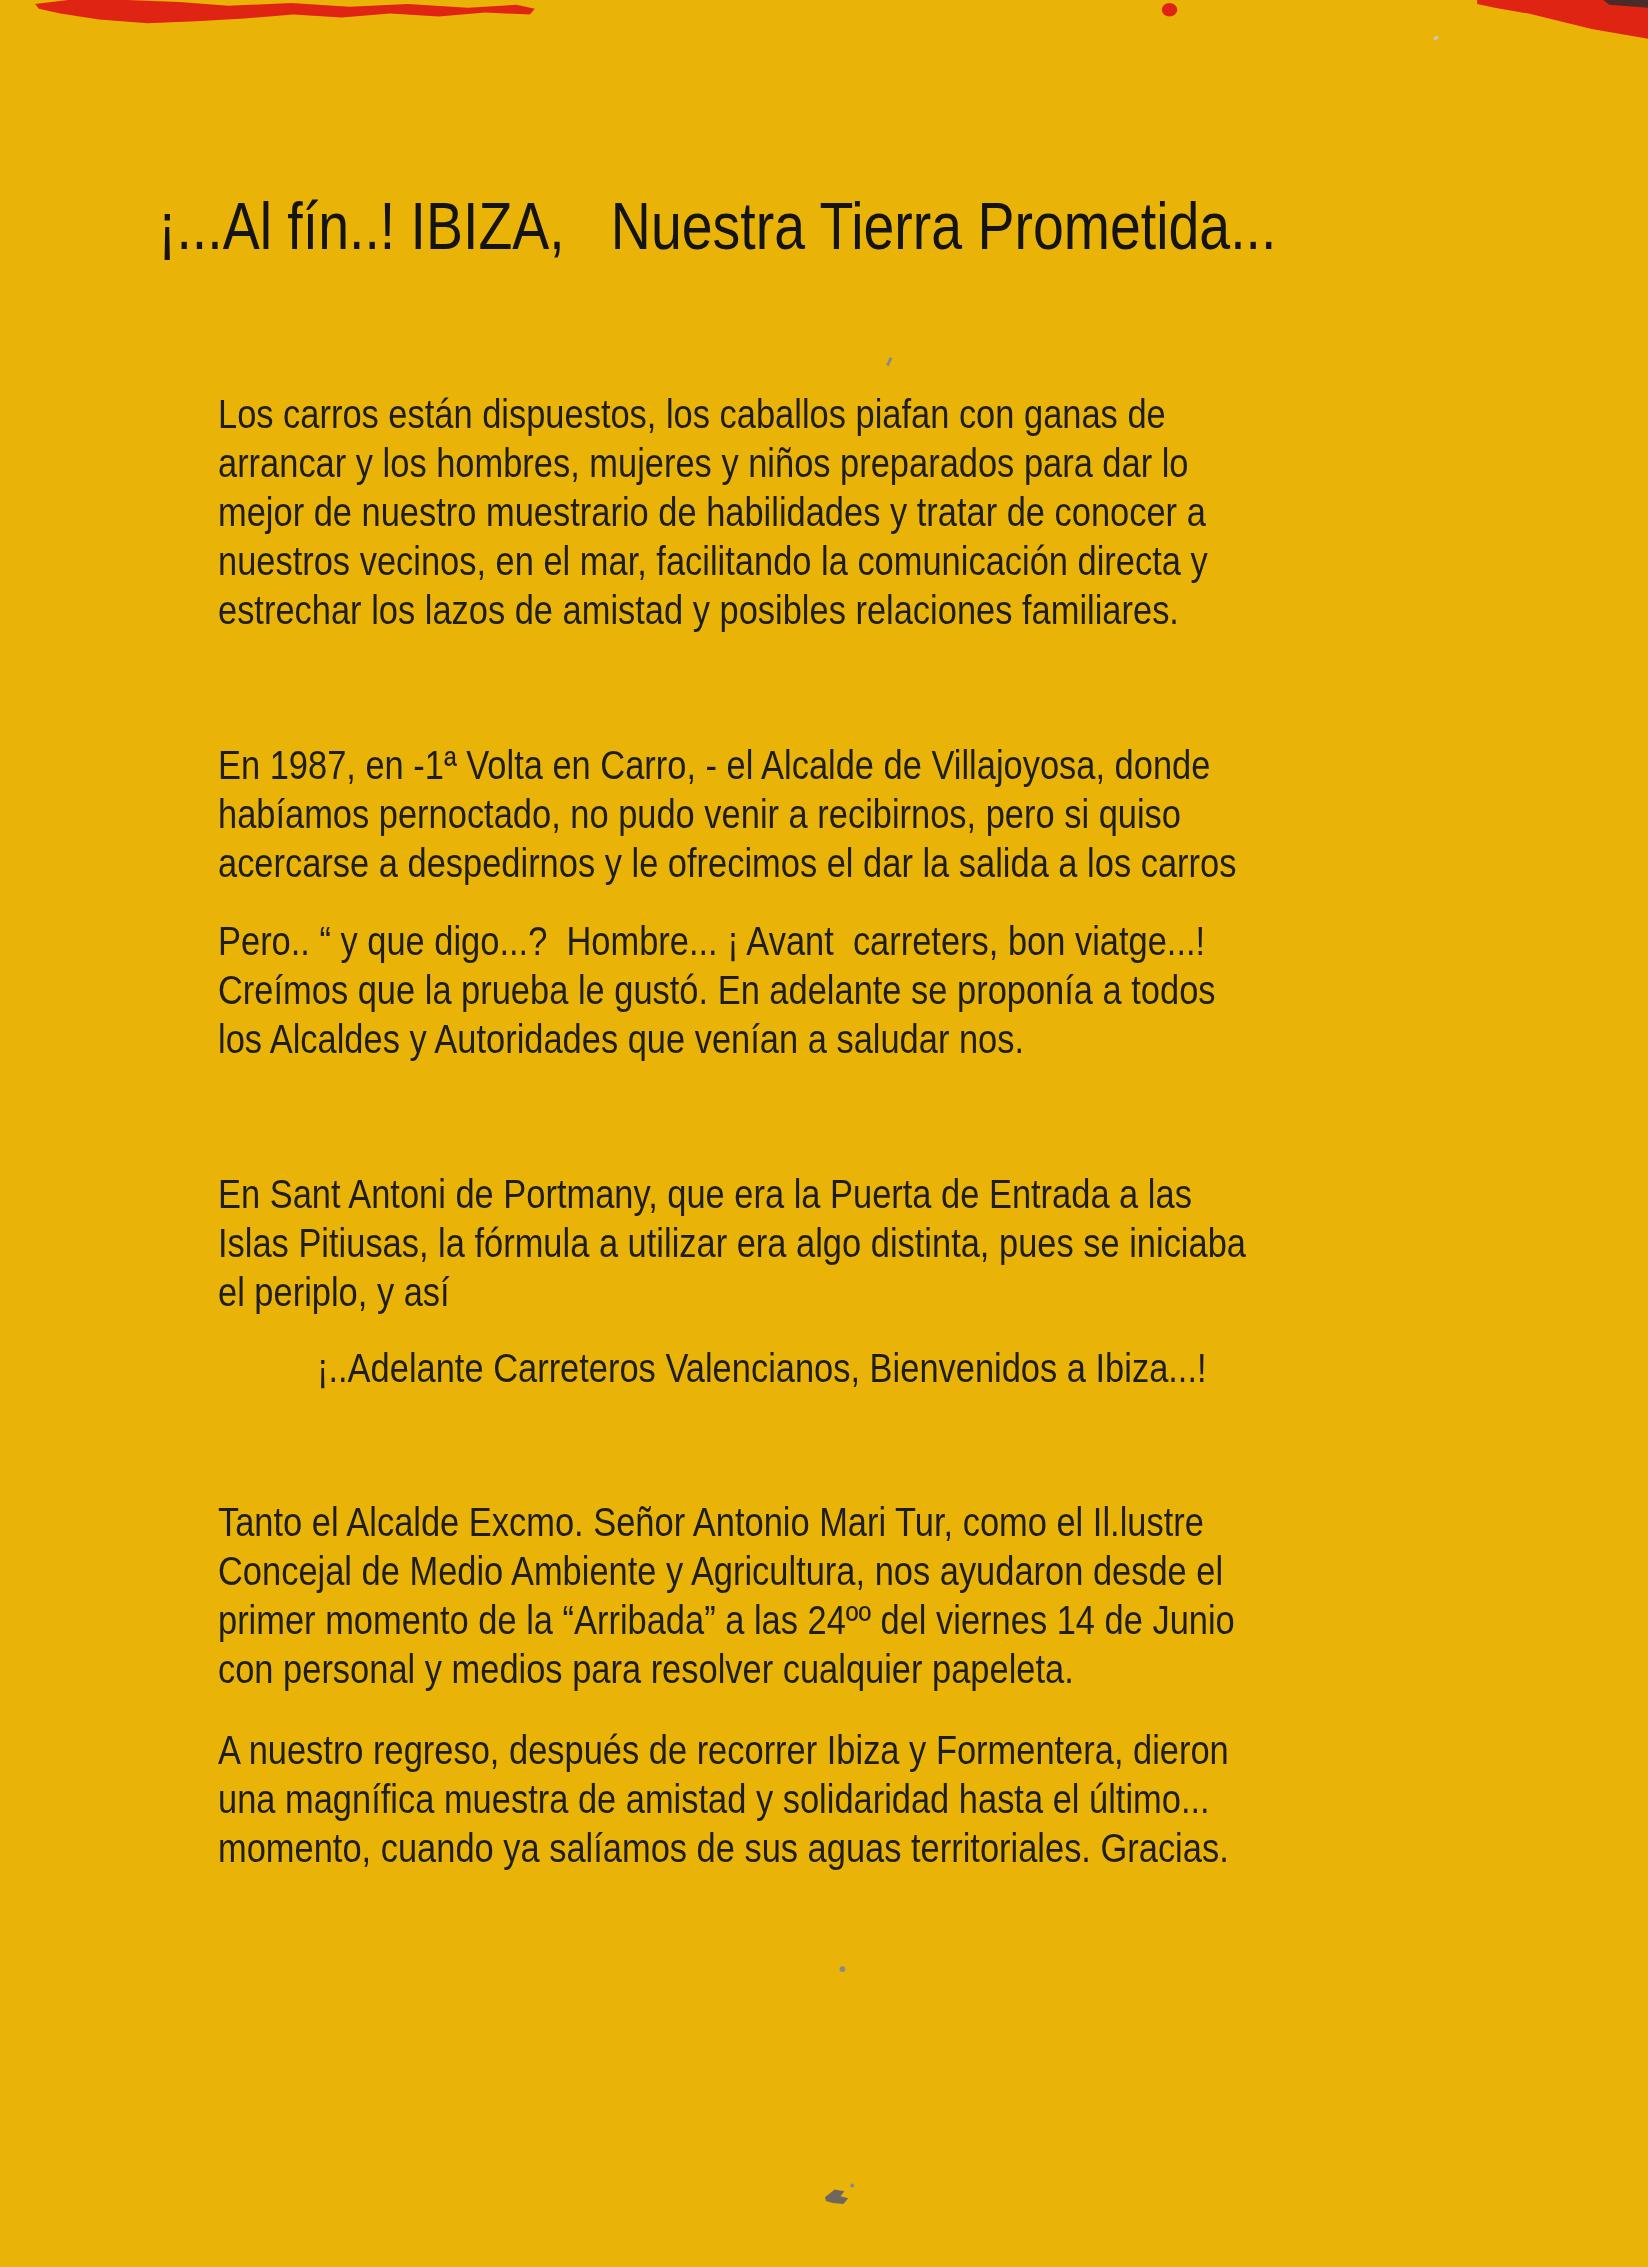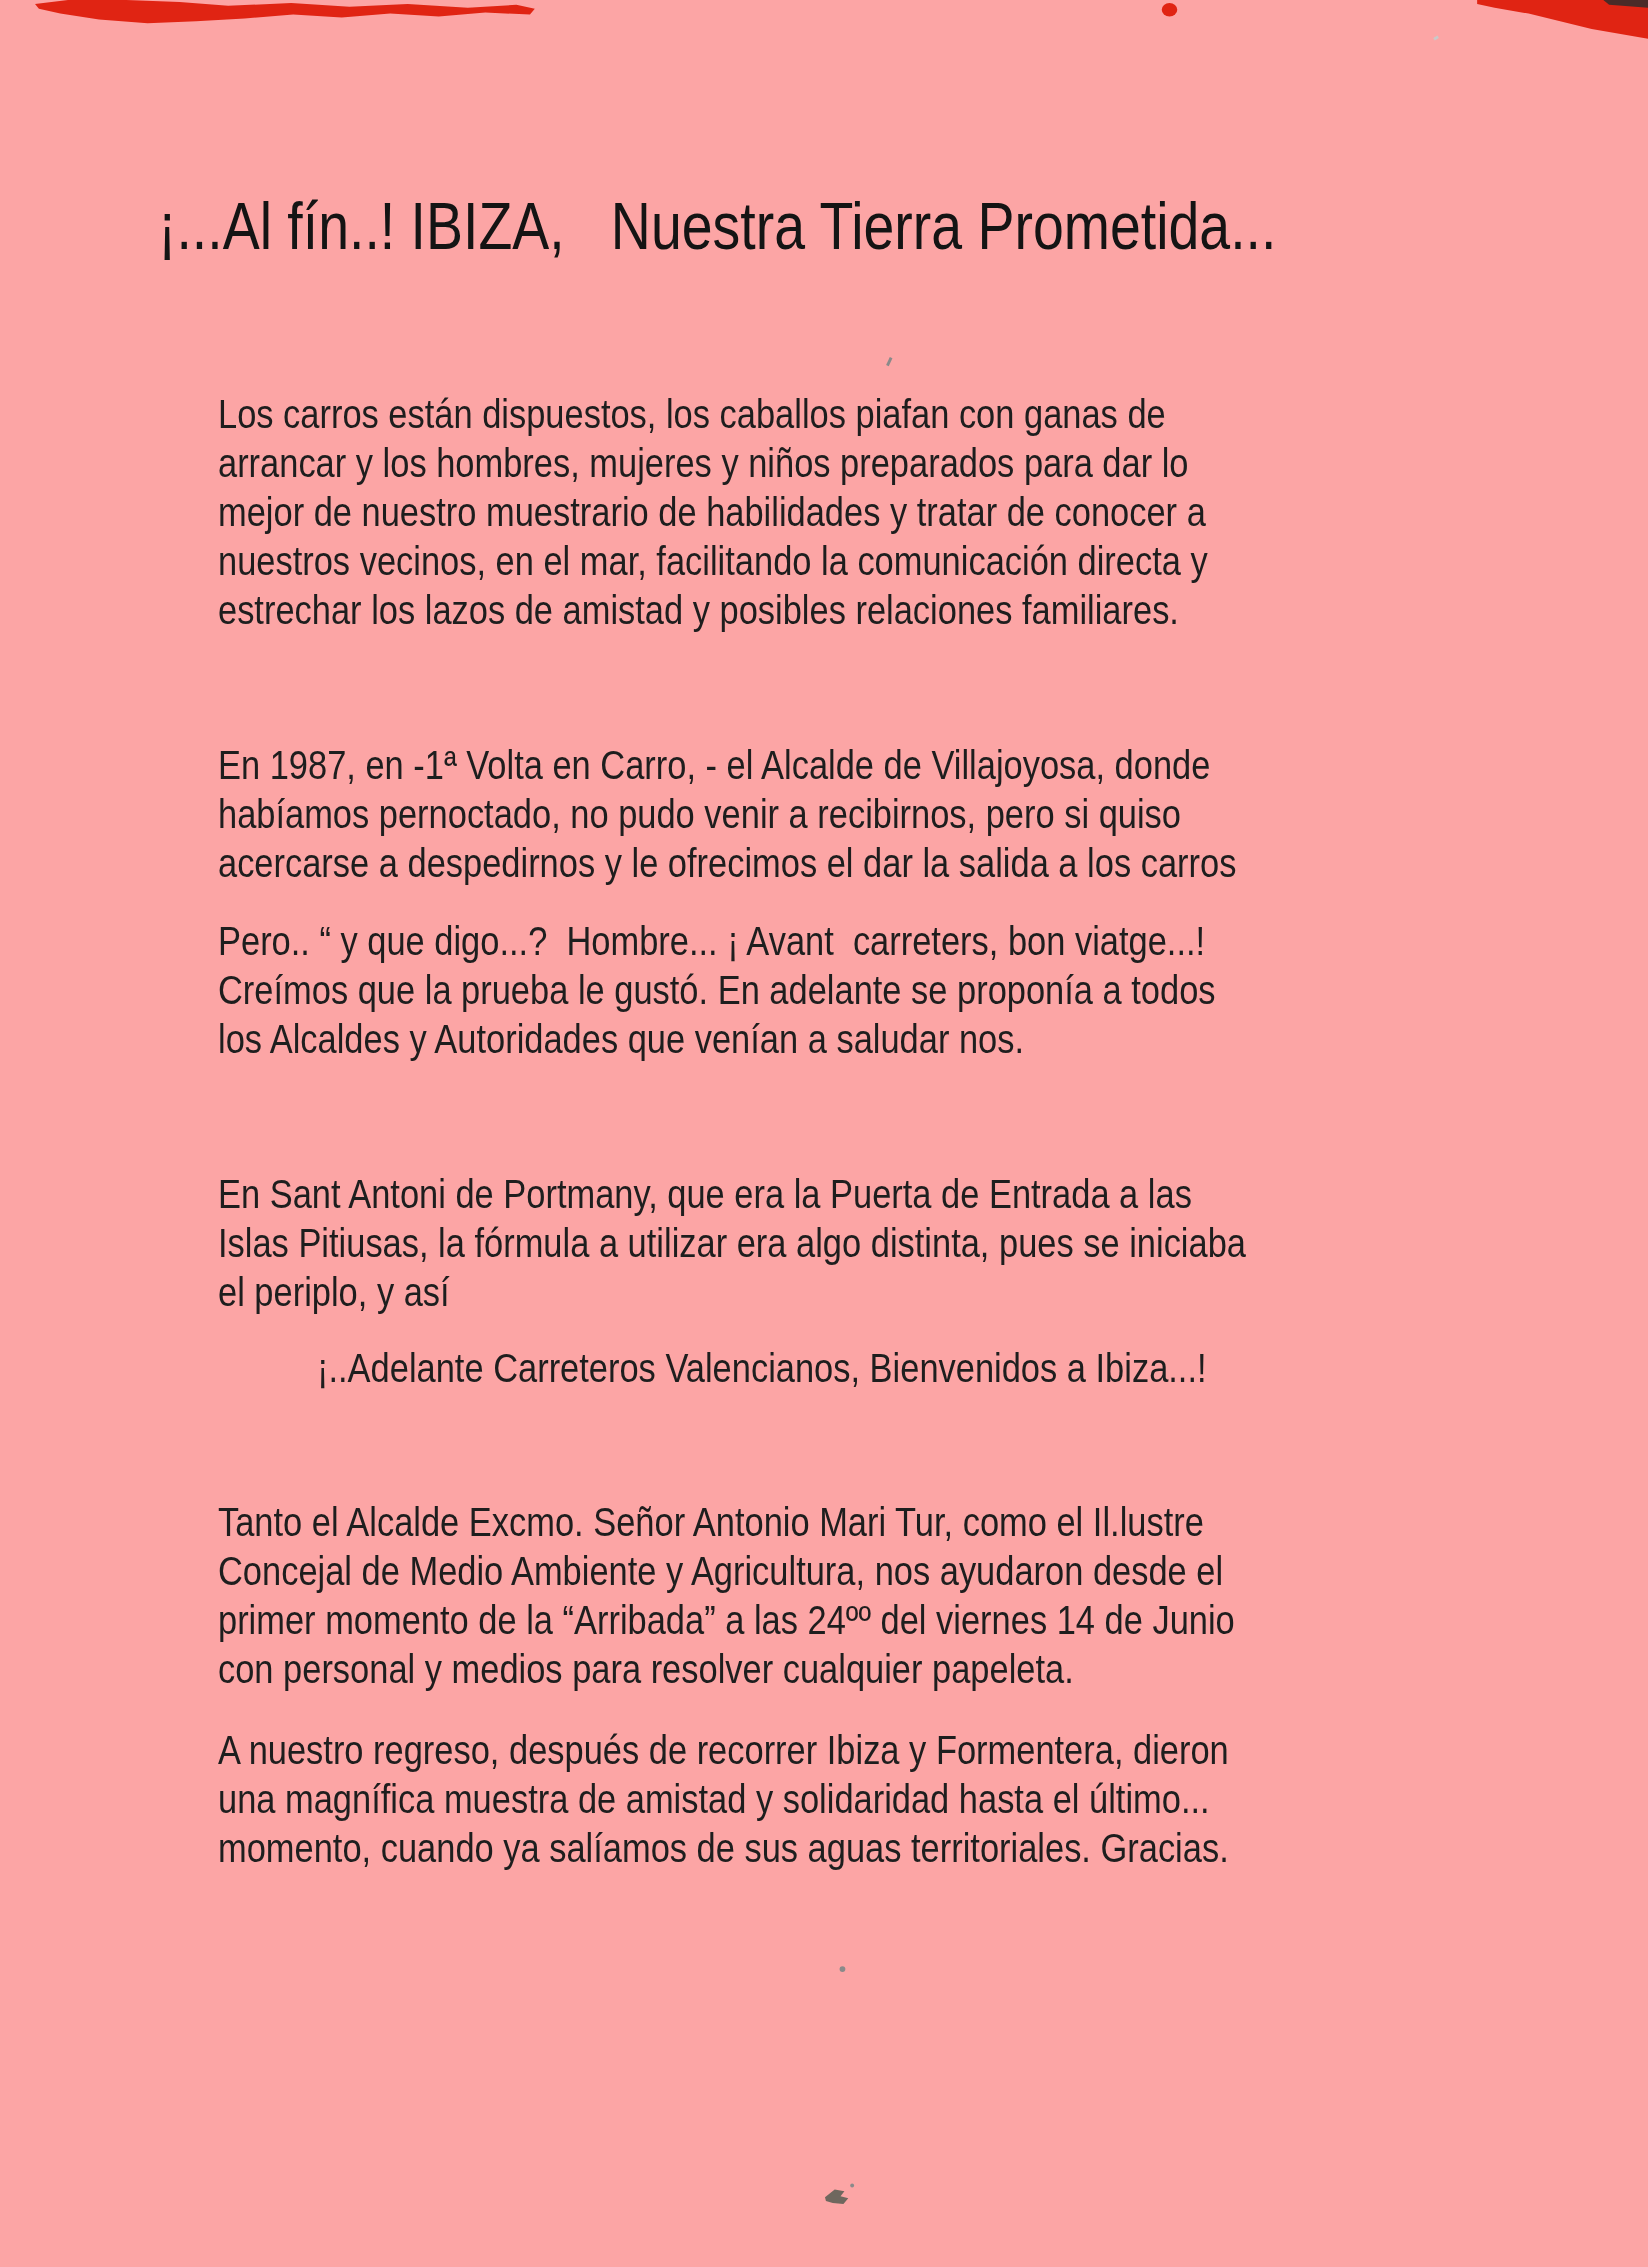--- a/index.html
+++ b/index.html
@@ -1,20 +1,20 @@
 <!DOCTYPE html>
 <html><head>
 <meta charset="utf-8">
 <style>
   html, body { margin: 0; padding: 0; background: #ffffff; }
   .page {
     position: relative;
     width: 1649px;
     height: 2268px;
-    background: #fca5a5;
+    background: #eab308;
     overflow: hidden;
     font-family: "Liberation Sans", sans-serif;
     color: #1c1c1c;
   }
   .artifacts {
     position: absolute;
     left: 0; top: 0;
     width: 1649px; height: 2268px;
     pointer-events: none;
   }

